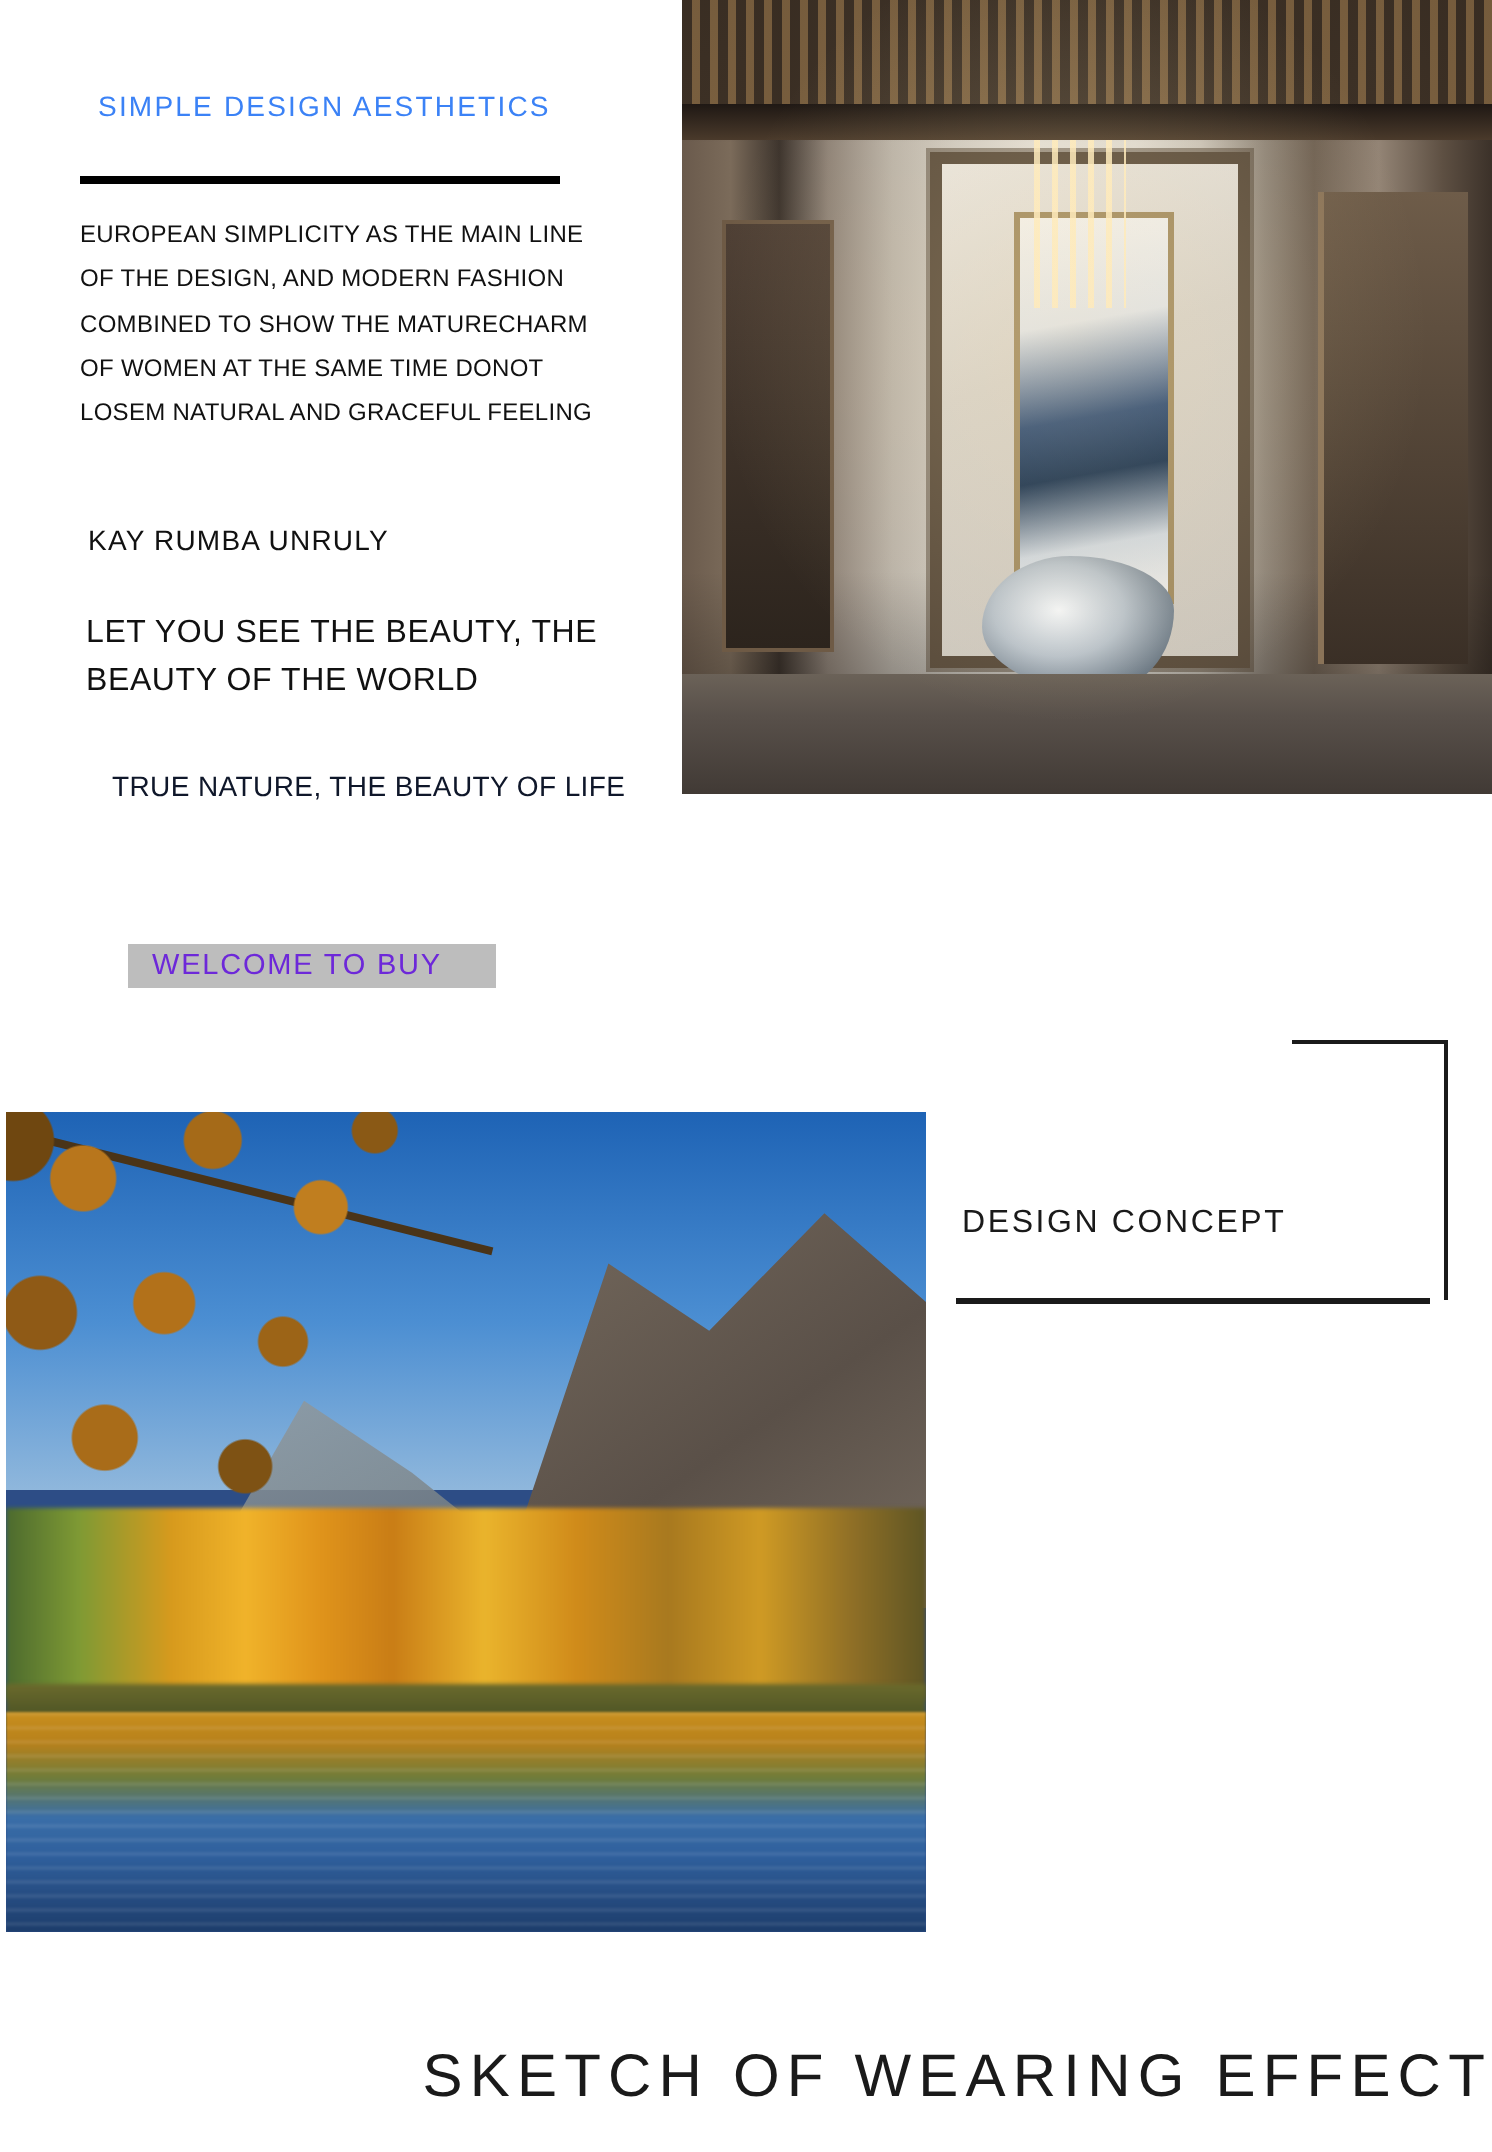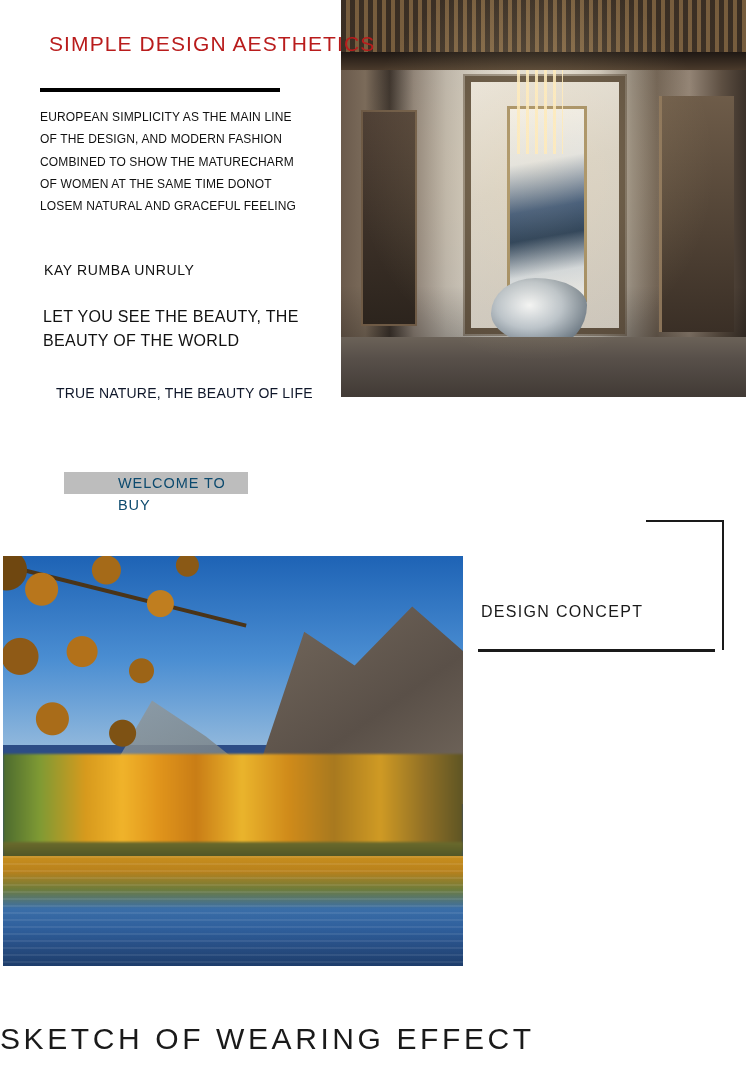--- a/index.html
+++ b/index.html
@@ -108,24 +108,24 @@
     background: linear-gradient(to bottom,#6e5c49,#3a2f26);
     border-left: 3px solid #8a7358;
   }
   .lobby-glow {
     position:absolute; left:0; top:0; width:100%; height:100%;
     background: radial-gradient(ellipse at 48% 42%, rgba(255,228,170,.22) 0%, rgba(0,0,0,0) 60%);
   }
 
   #headline {
     position: absolute;
-    left: 49px; top: 32px;
-    font-size: 21px;
+    left: 49px; top: 45px;
+    font-size: 14px;
     letter-spacing: 1.1px;
-    color: #b91c1c;
+    color: #3b82f6;
   }
   #headline-rule {
     position: absolute;
     left: 40px; top: 88px;
     width: 240px; height: 4px;
     background: #000;
   }
   #body-copy {
     position: absolute;
     left: 40px; top: 106px;
@@ -165,22 +165,21 @@
     left: 64px; top: 472px;
     width: 184px; height: 22px;
     background: #bdbdbd;
   }
   #welcome-banner span {
     display: block;
     padding-left: 12px;
     line-height: 22px;
     font-size: 14.5px;
     letter-spacing: .9px;
-    color: #0c4a6e;
-    margin-left: 42px;
+    color: #6d28d9;
   }
 
   
   #section-two {
     position: absolute;
     left: 0; top: 520px;
     width: 746px; height: 440px;
   }
 
   #nature-image {
@@ -293,21 +292,21 @@
   
   #section-three {
     position: absolute;
     left: 0; top: 1010px;
     width: 746px; height: 66px;
   }
   #footer-title {
     position: absolute;
     left: 0; top: 12px;
     width: 746px;
-    text-align: left;
+    text-align: right;
     font-size: 30px;
     letter-spacing: 3.6px;
     color: #1a1a1a;
   }
 </style>
 </head>
 <body>
 
 <div id="section-one">
 

